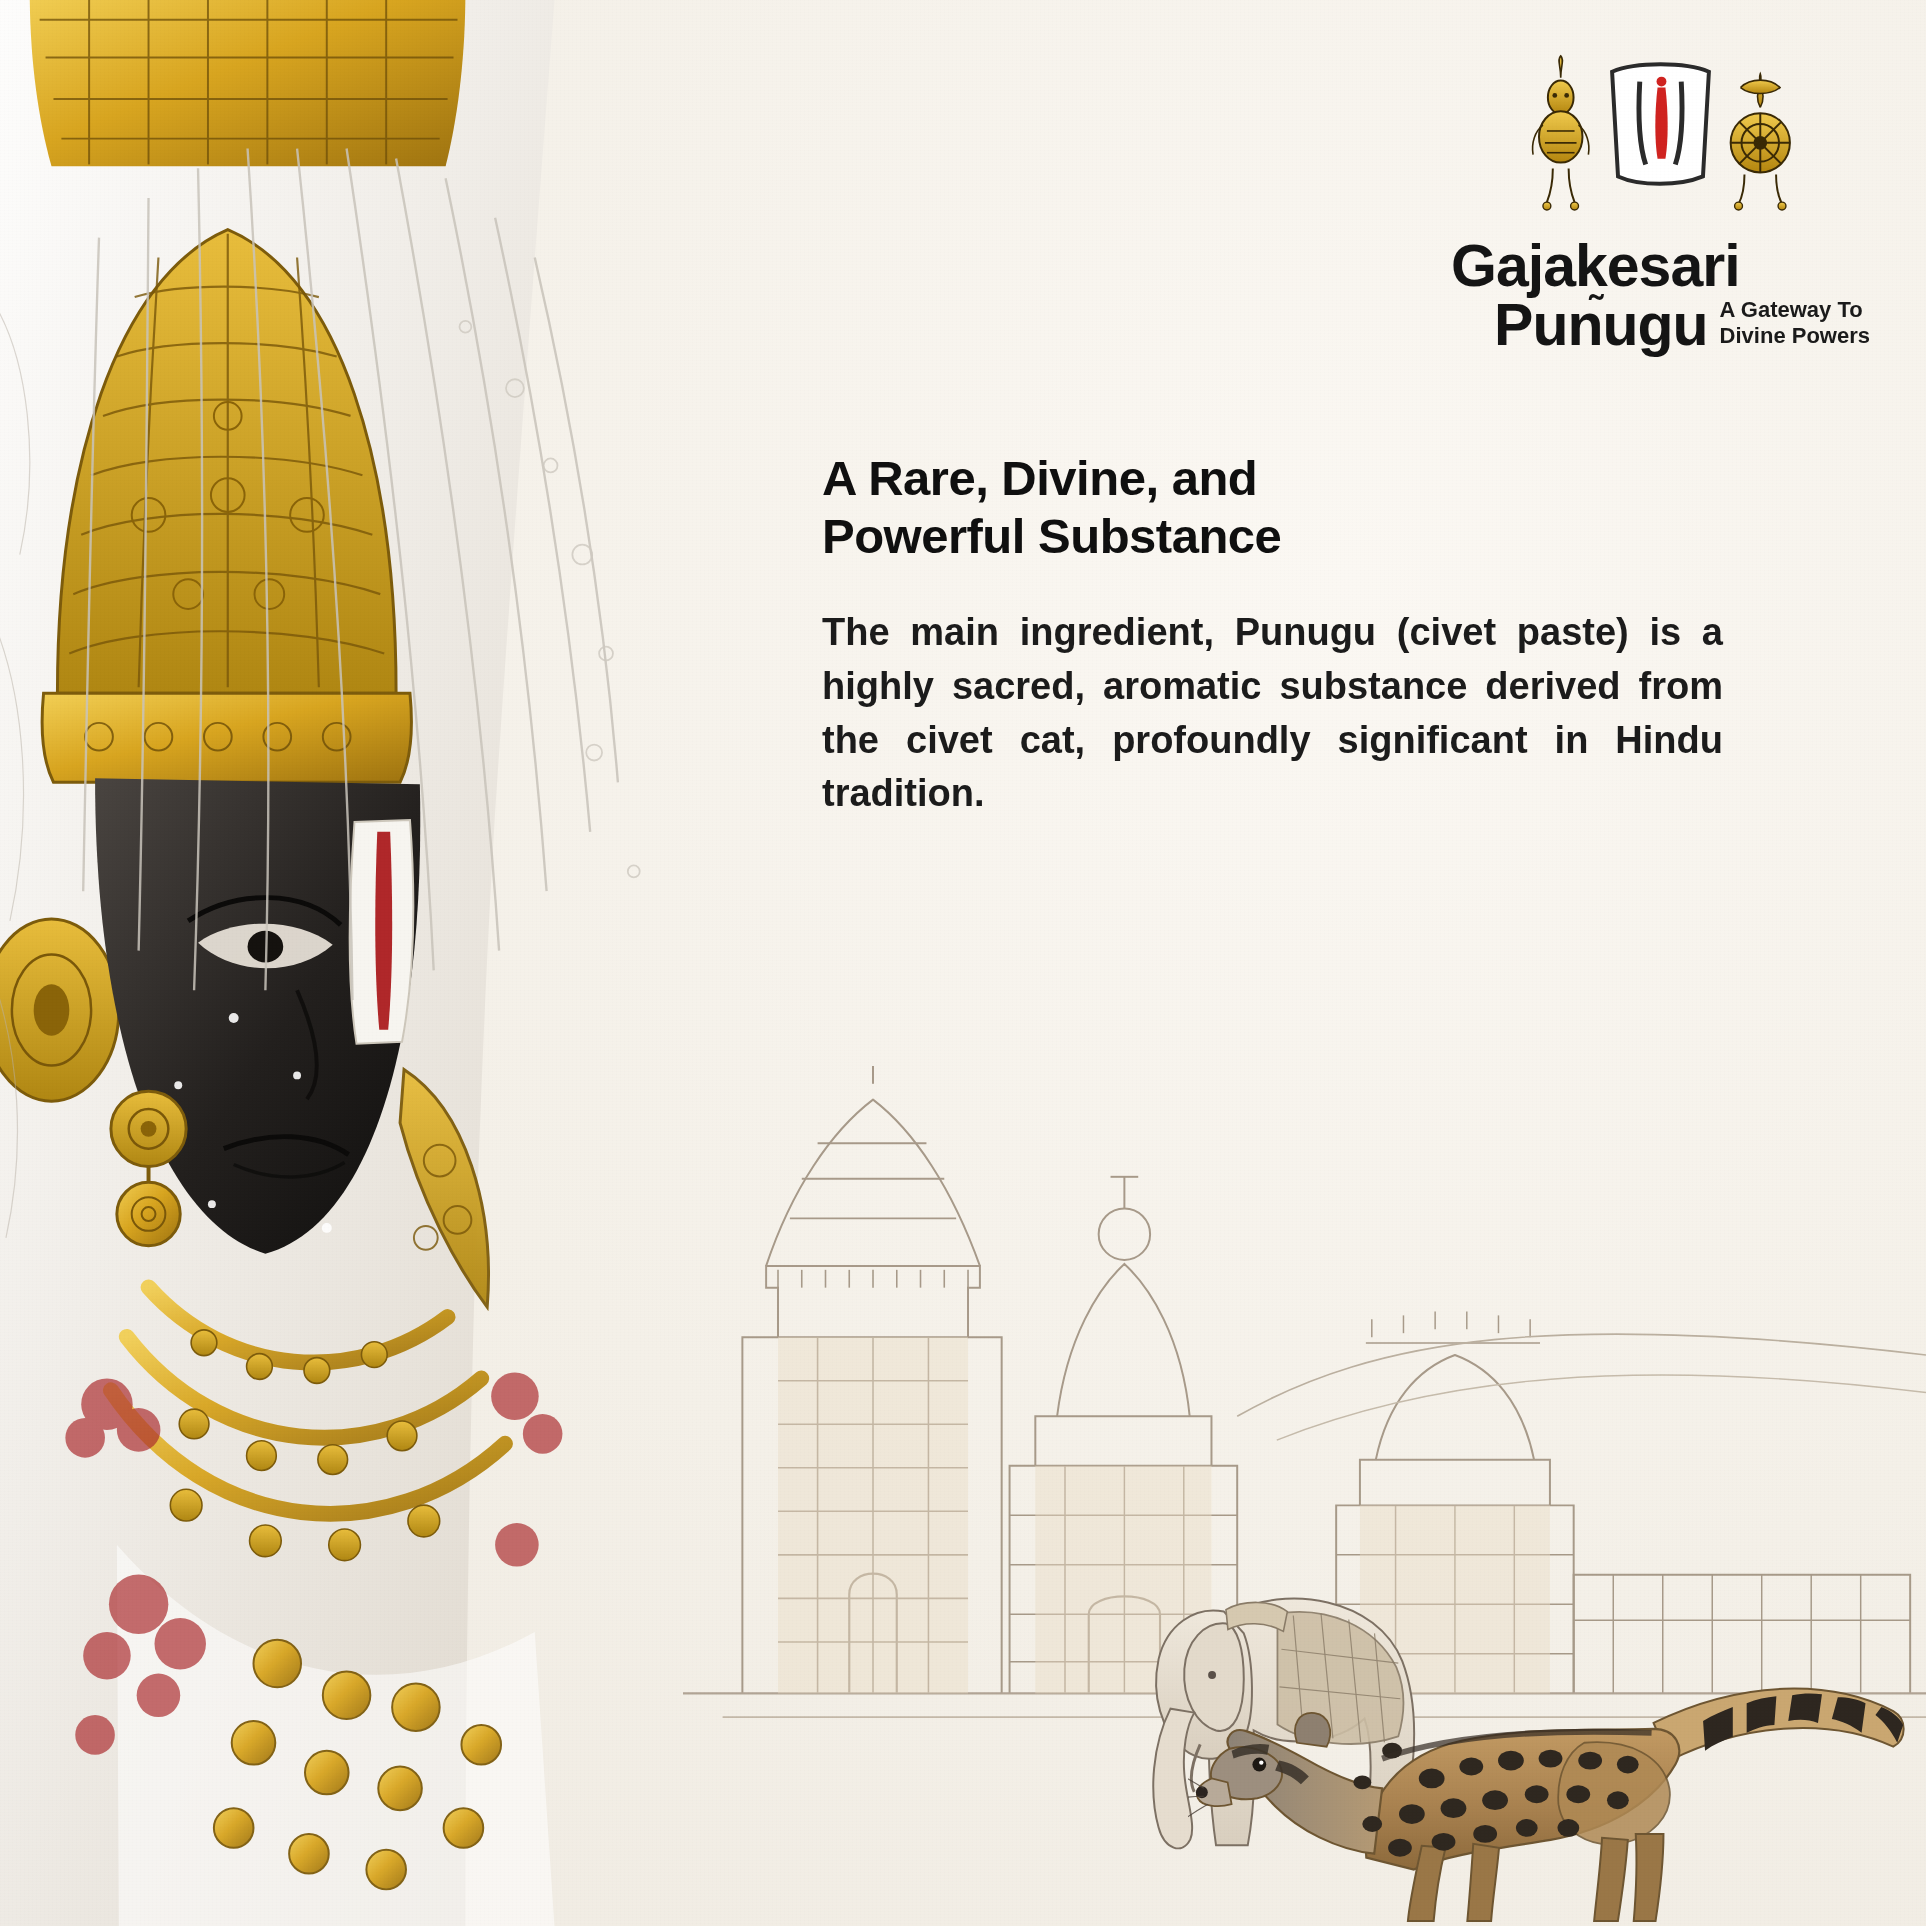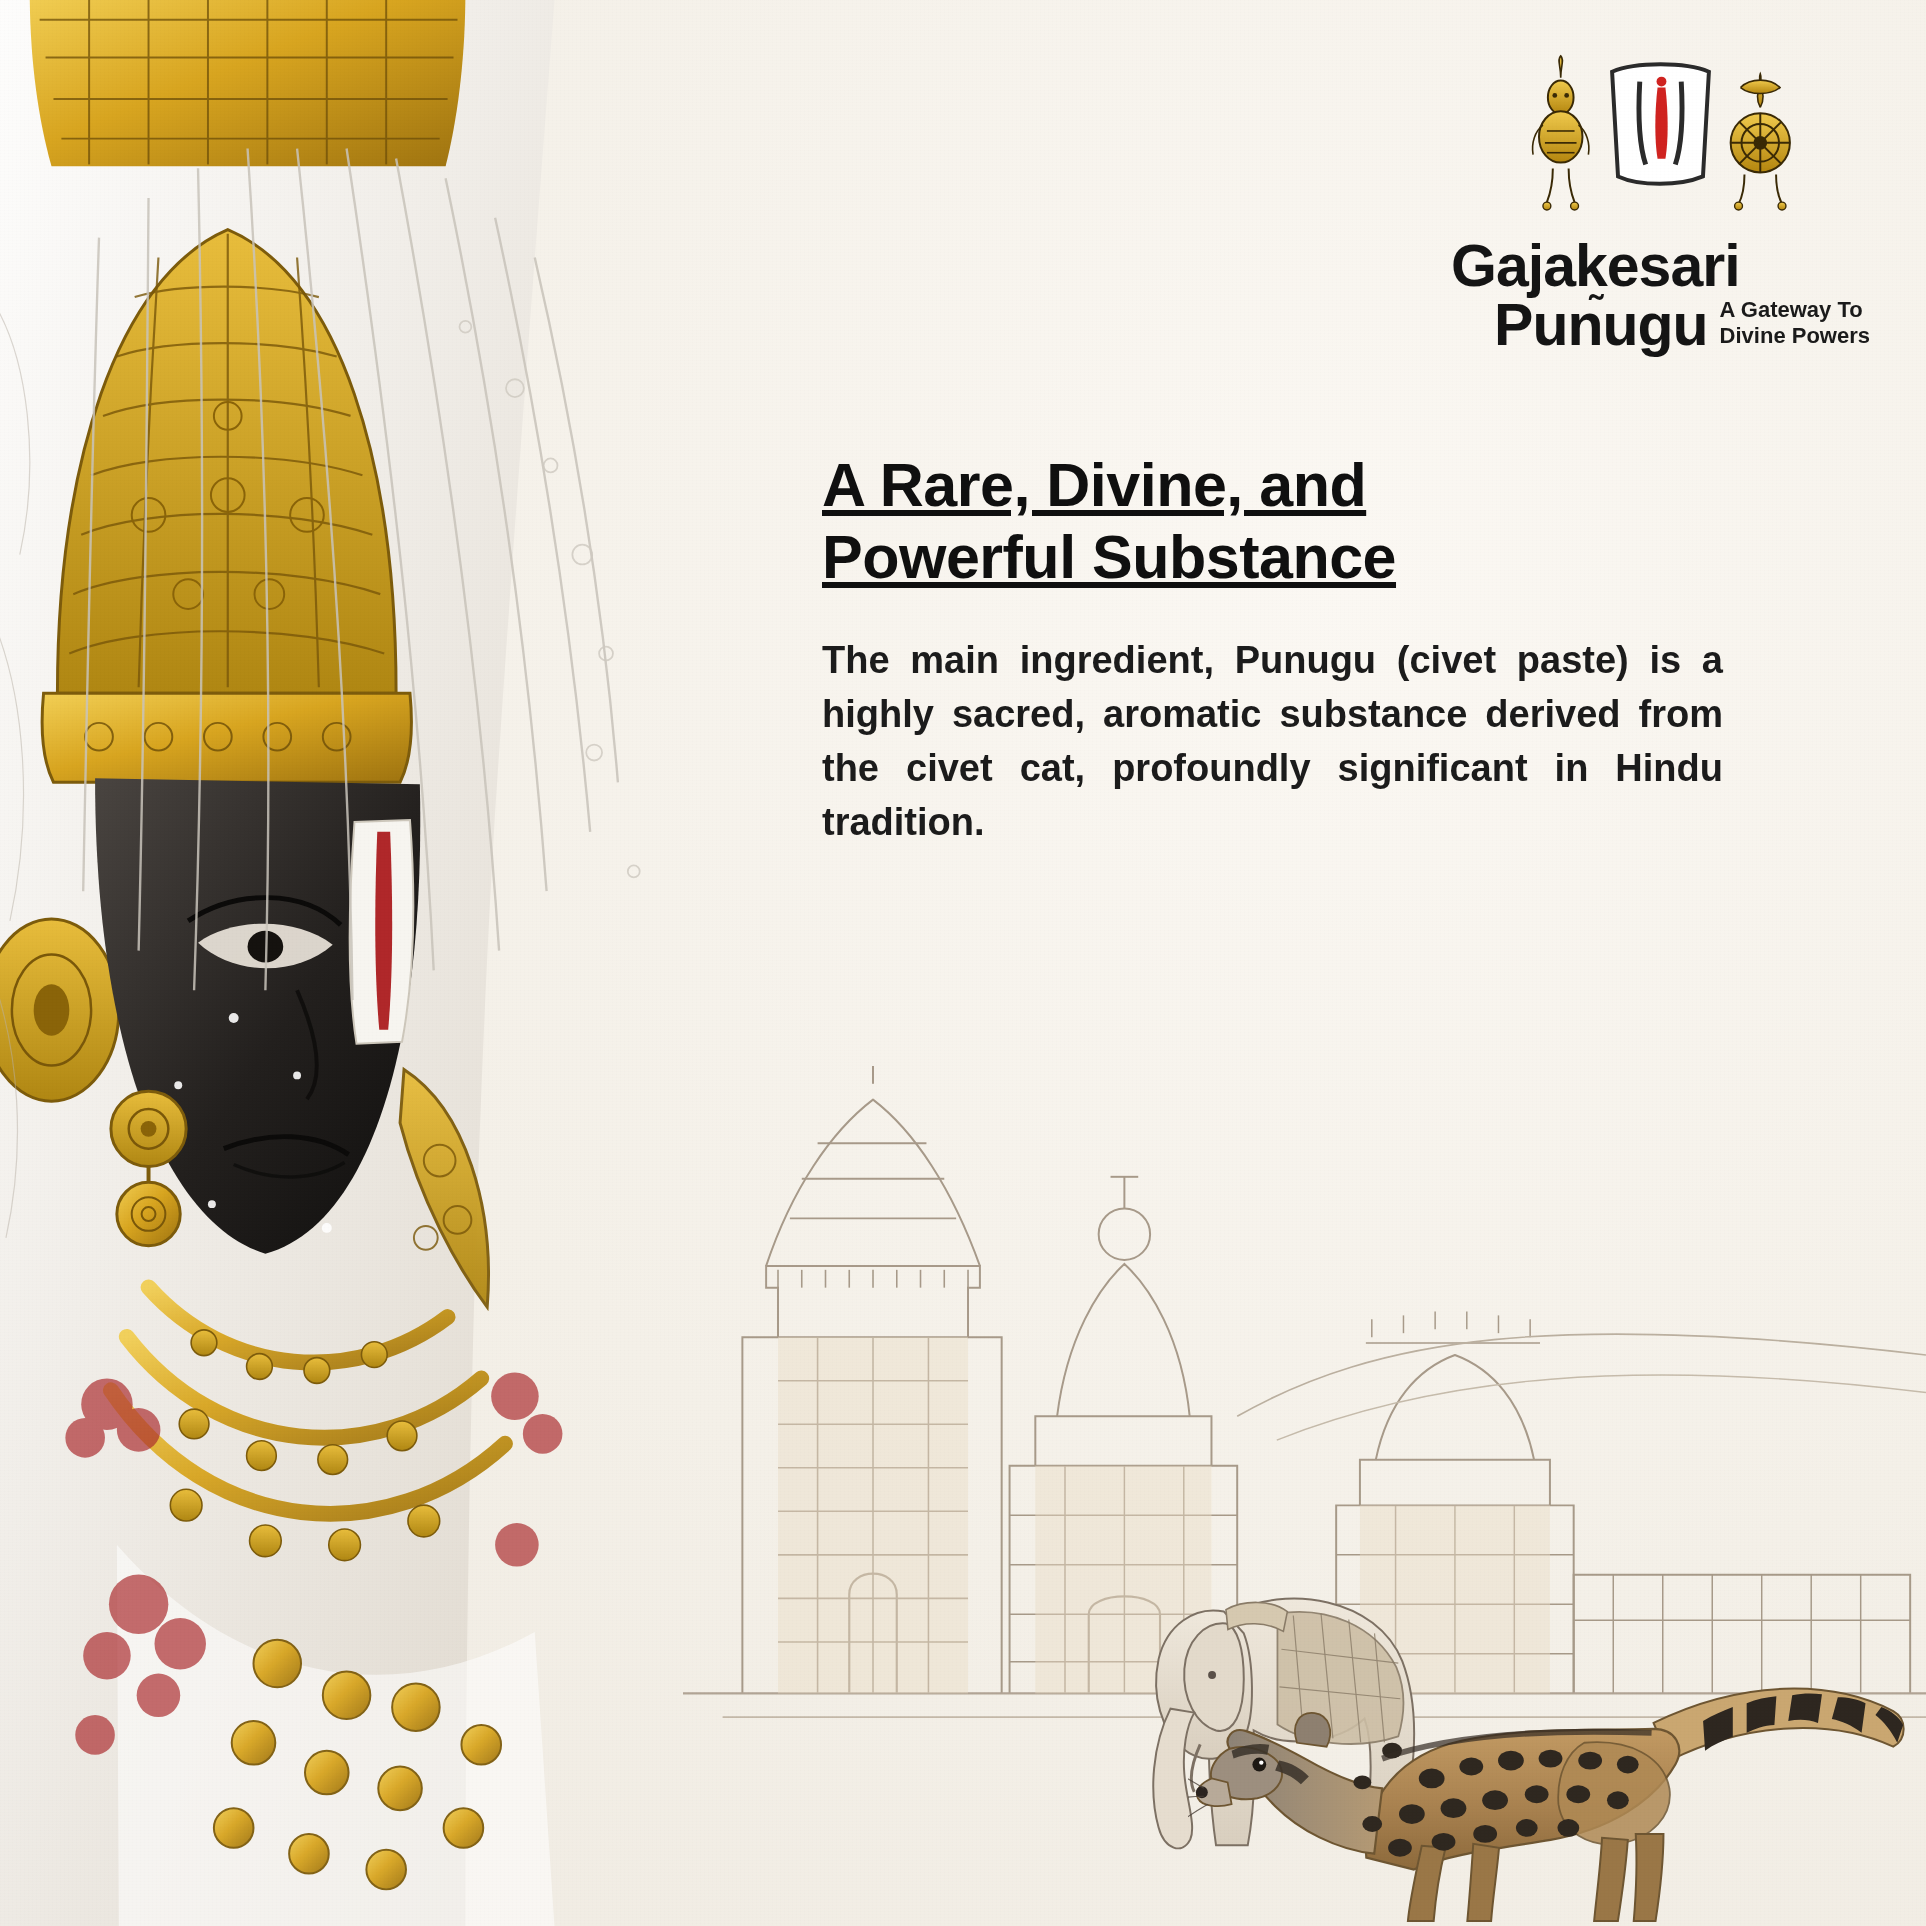--- a/index.html
+++ b/index.html
@@ -83,28 +83,27 @@
   }
 
   
   #copy {
     position: absolute;
     left: 822px;
     top: 450px;
     width: 901px;
   }
   #headline {
-    font-size: 61px;
+    font-size: 49px;
     line-height: 1.18;
     font-weight: 700;
     color: #101010;
     letter-spacing: -0.5px;
     margin: 0 0 40px 0;
     white-space: pre-line;
-    text-decoration: underline;
   }
   .para {
     font-size: 38px;
     line-height: 1.42;
     color: #1c1c1c;
     text-align: justify;
     margin: 0 0 44px 0;
     font-weight: 700;
   }
   .para:last-child { margin-bottom: 0; }

